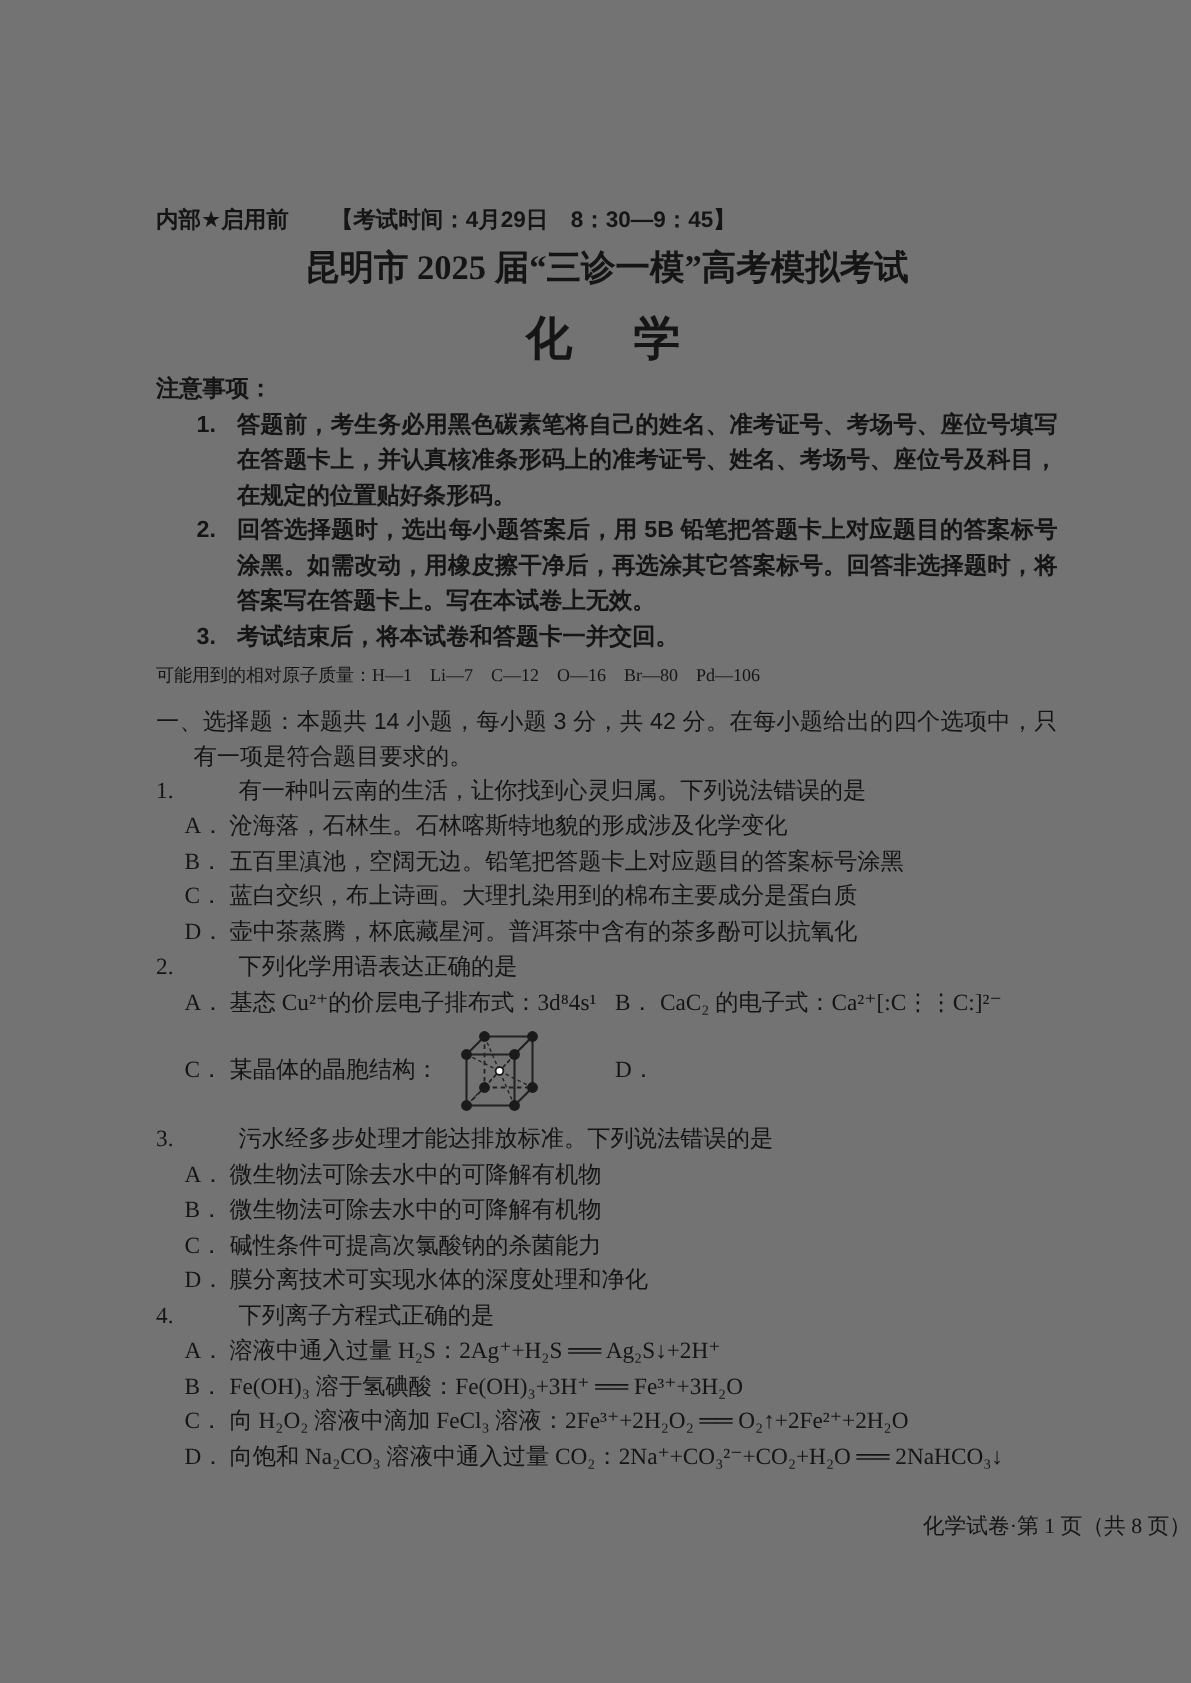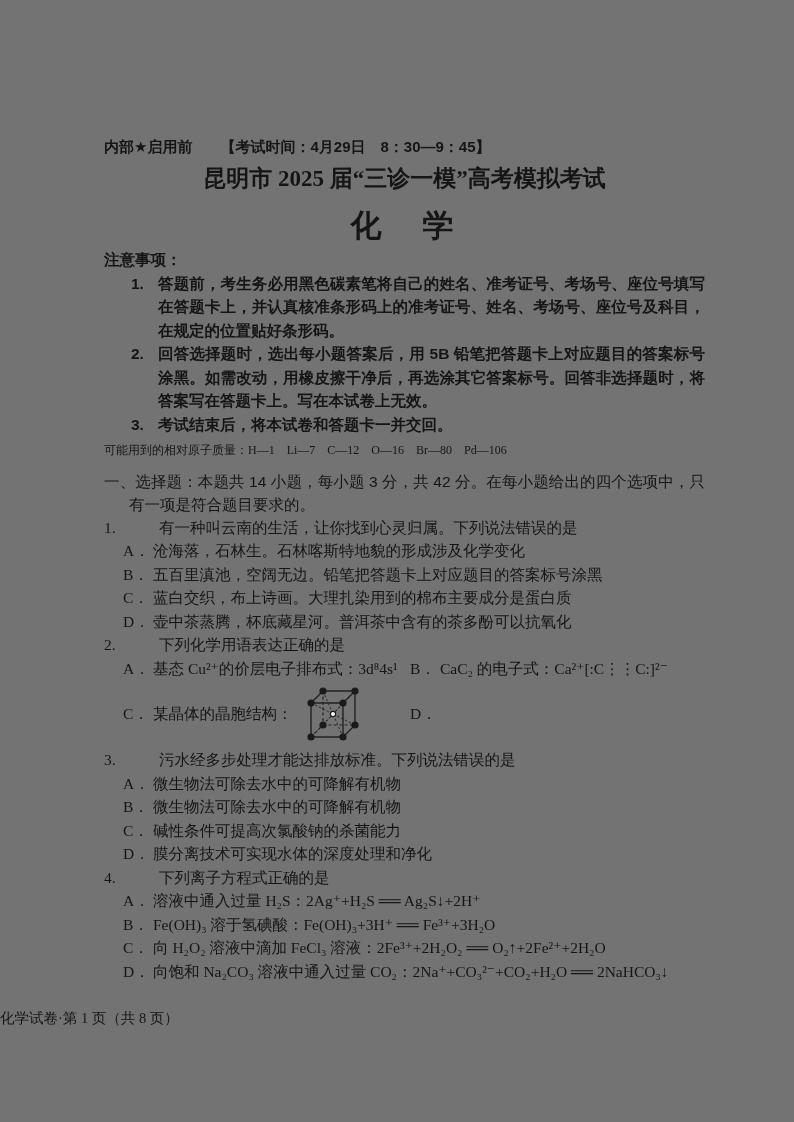--- a/index.html
+++ b/index.html
@@ -76,21 +76,21 @@
   .option-pair { display: flex; padding-left: 19px; }
   .option-pair .pair-first { width: 287px; flex: none; }
   .fig-row { min-height: 68px; align-items: center; }
   .fig-option { display: flex; align-items: center; }
   .unit-cell { margin-left: 12px; flex: none; }
   .footer {
     position: absolute;
     top: 1008px;
     left: 0;
     width: 100%;
-    text-align: left;
+    text-align: right;
     font-size: 14.5px;
     line-height: 20px;
   }
 </style>
 </head>
 <body>
 
 <div class="page">
   <div class="content">
 

